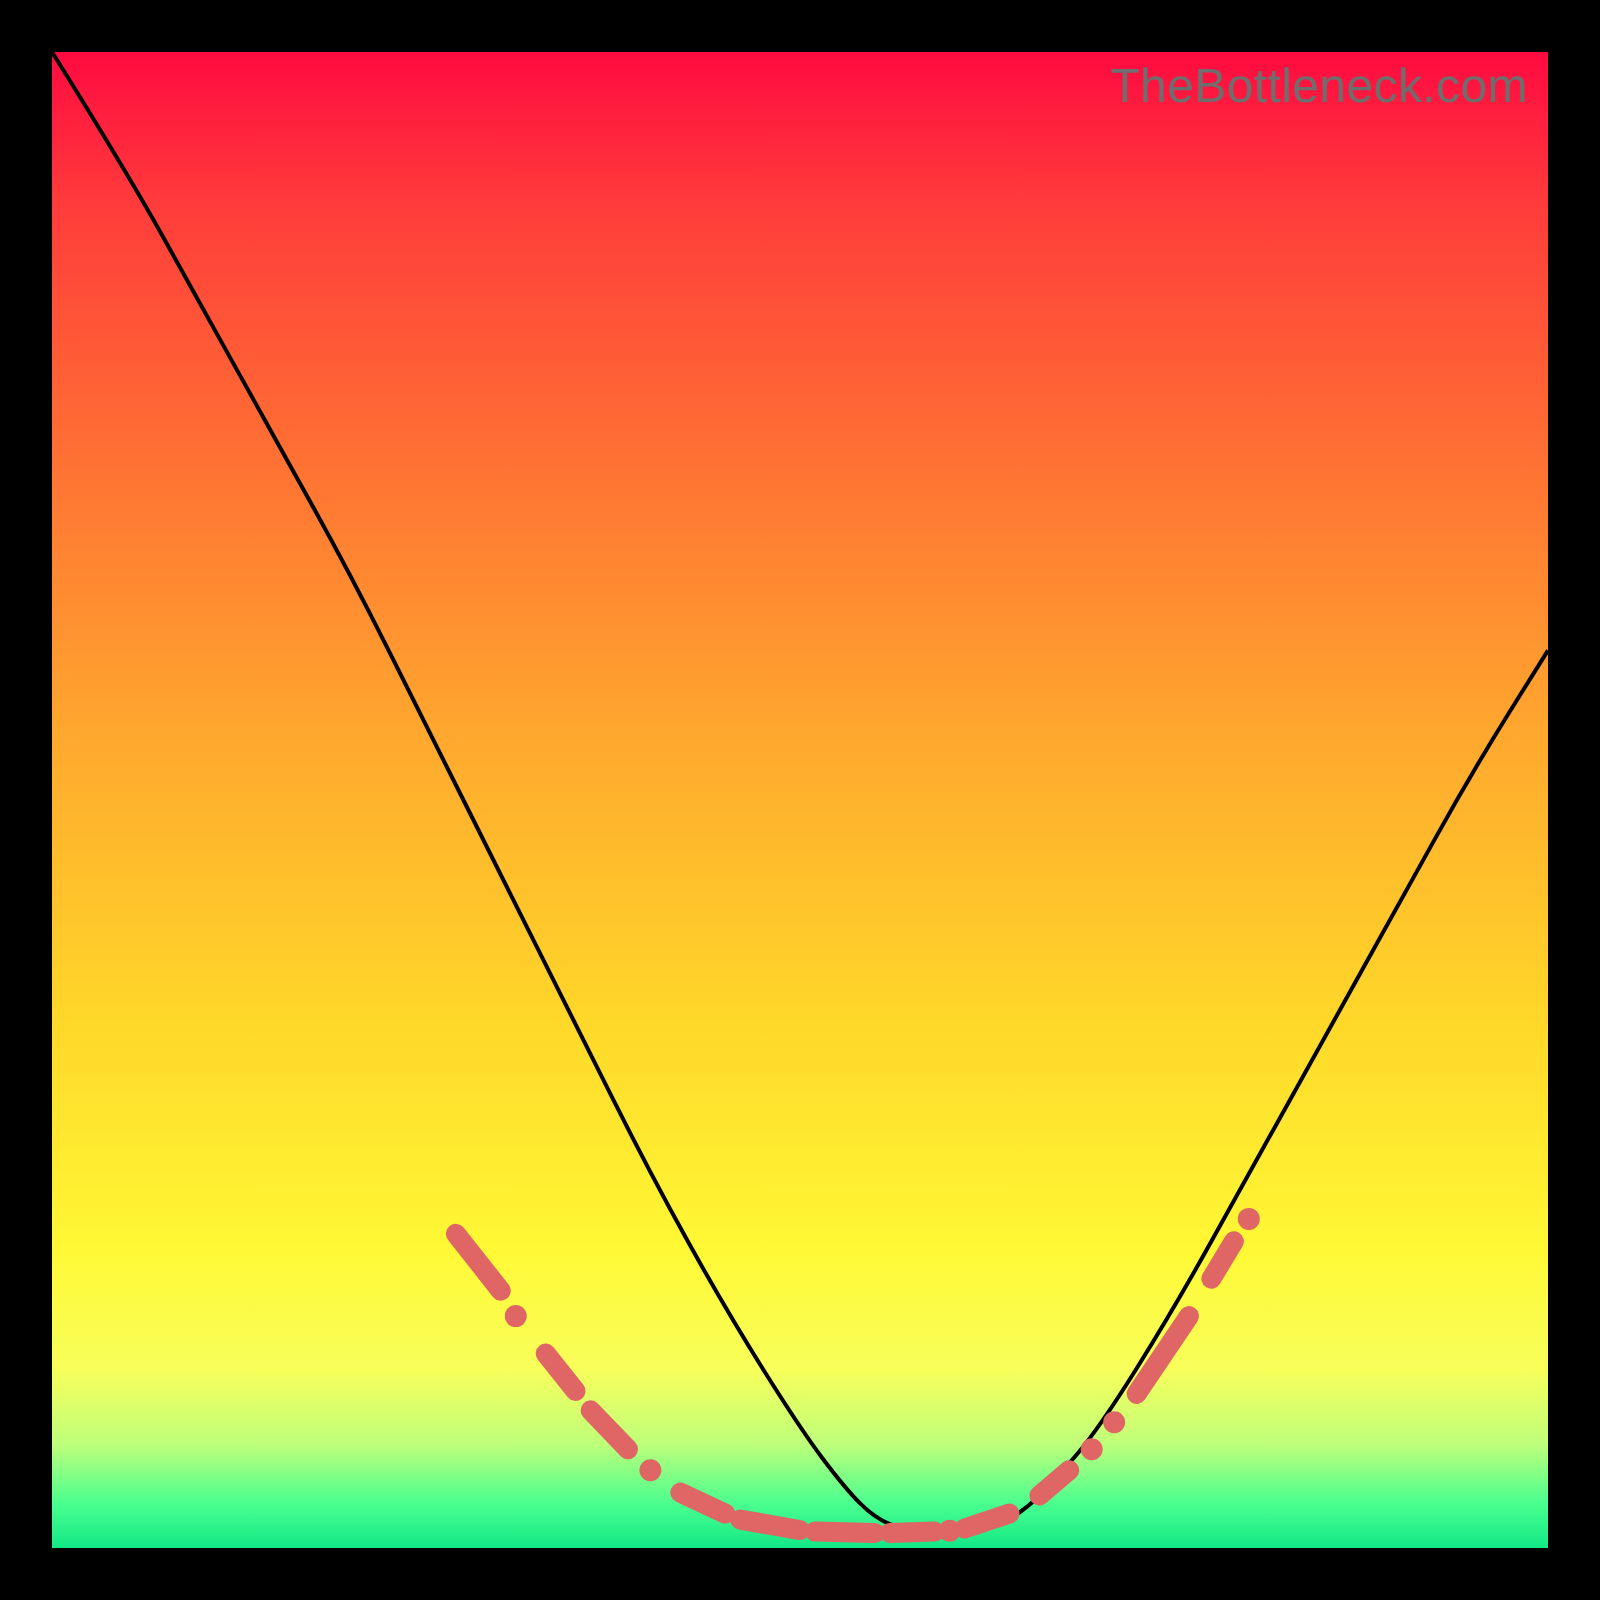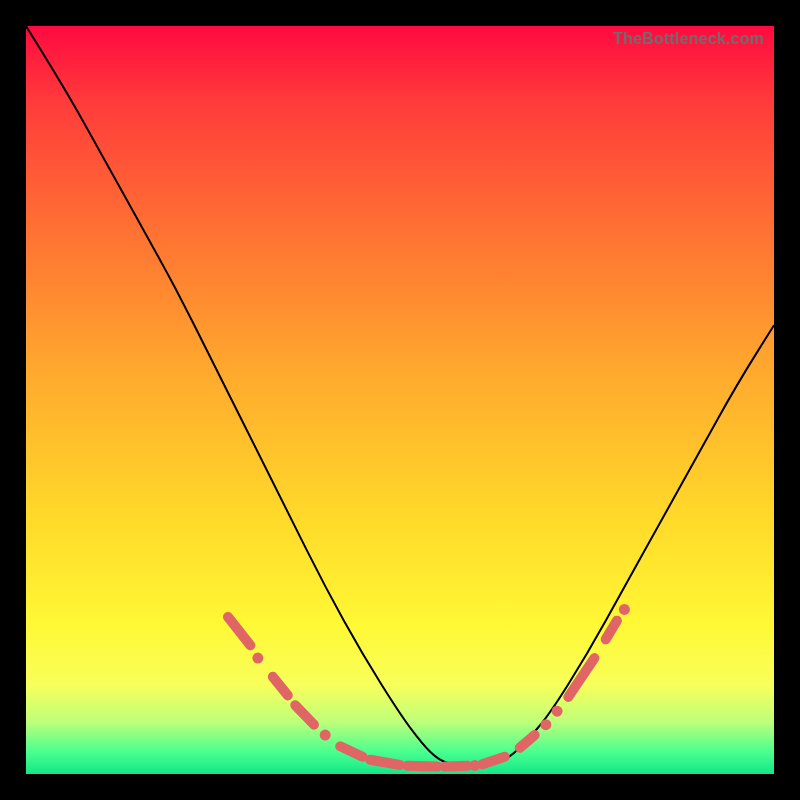--- a/index.html
+++ b/index.html
@@ -29,22 +29,22 @@
       #bfff7a 93%,
       #4bff8f 97%,
       #12e887 100%
     );
   }
   .watermark {
     position: absolute;
     top: 4px;
     right: 10px;
     color: #6e6e6e;
-    font-size: 16px;
-    font-weight: 700;
+    font-size: 24px;
+    font-weight: 400;
     letter-spacing: 0.2px;
     user-select: none;
   }
   svg.curve {
     position: absolute;
     left: 0;
     top: 0;
     width: 748px;
     height: 748px;
   }

